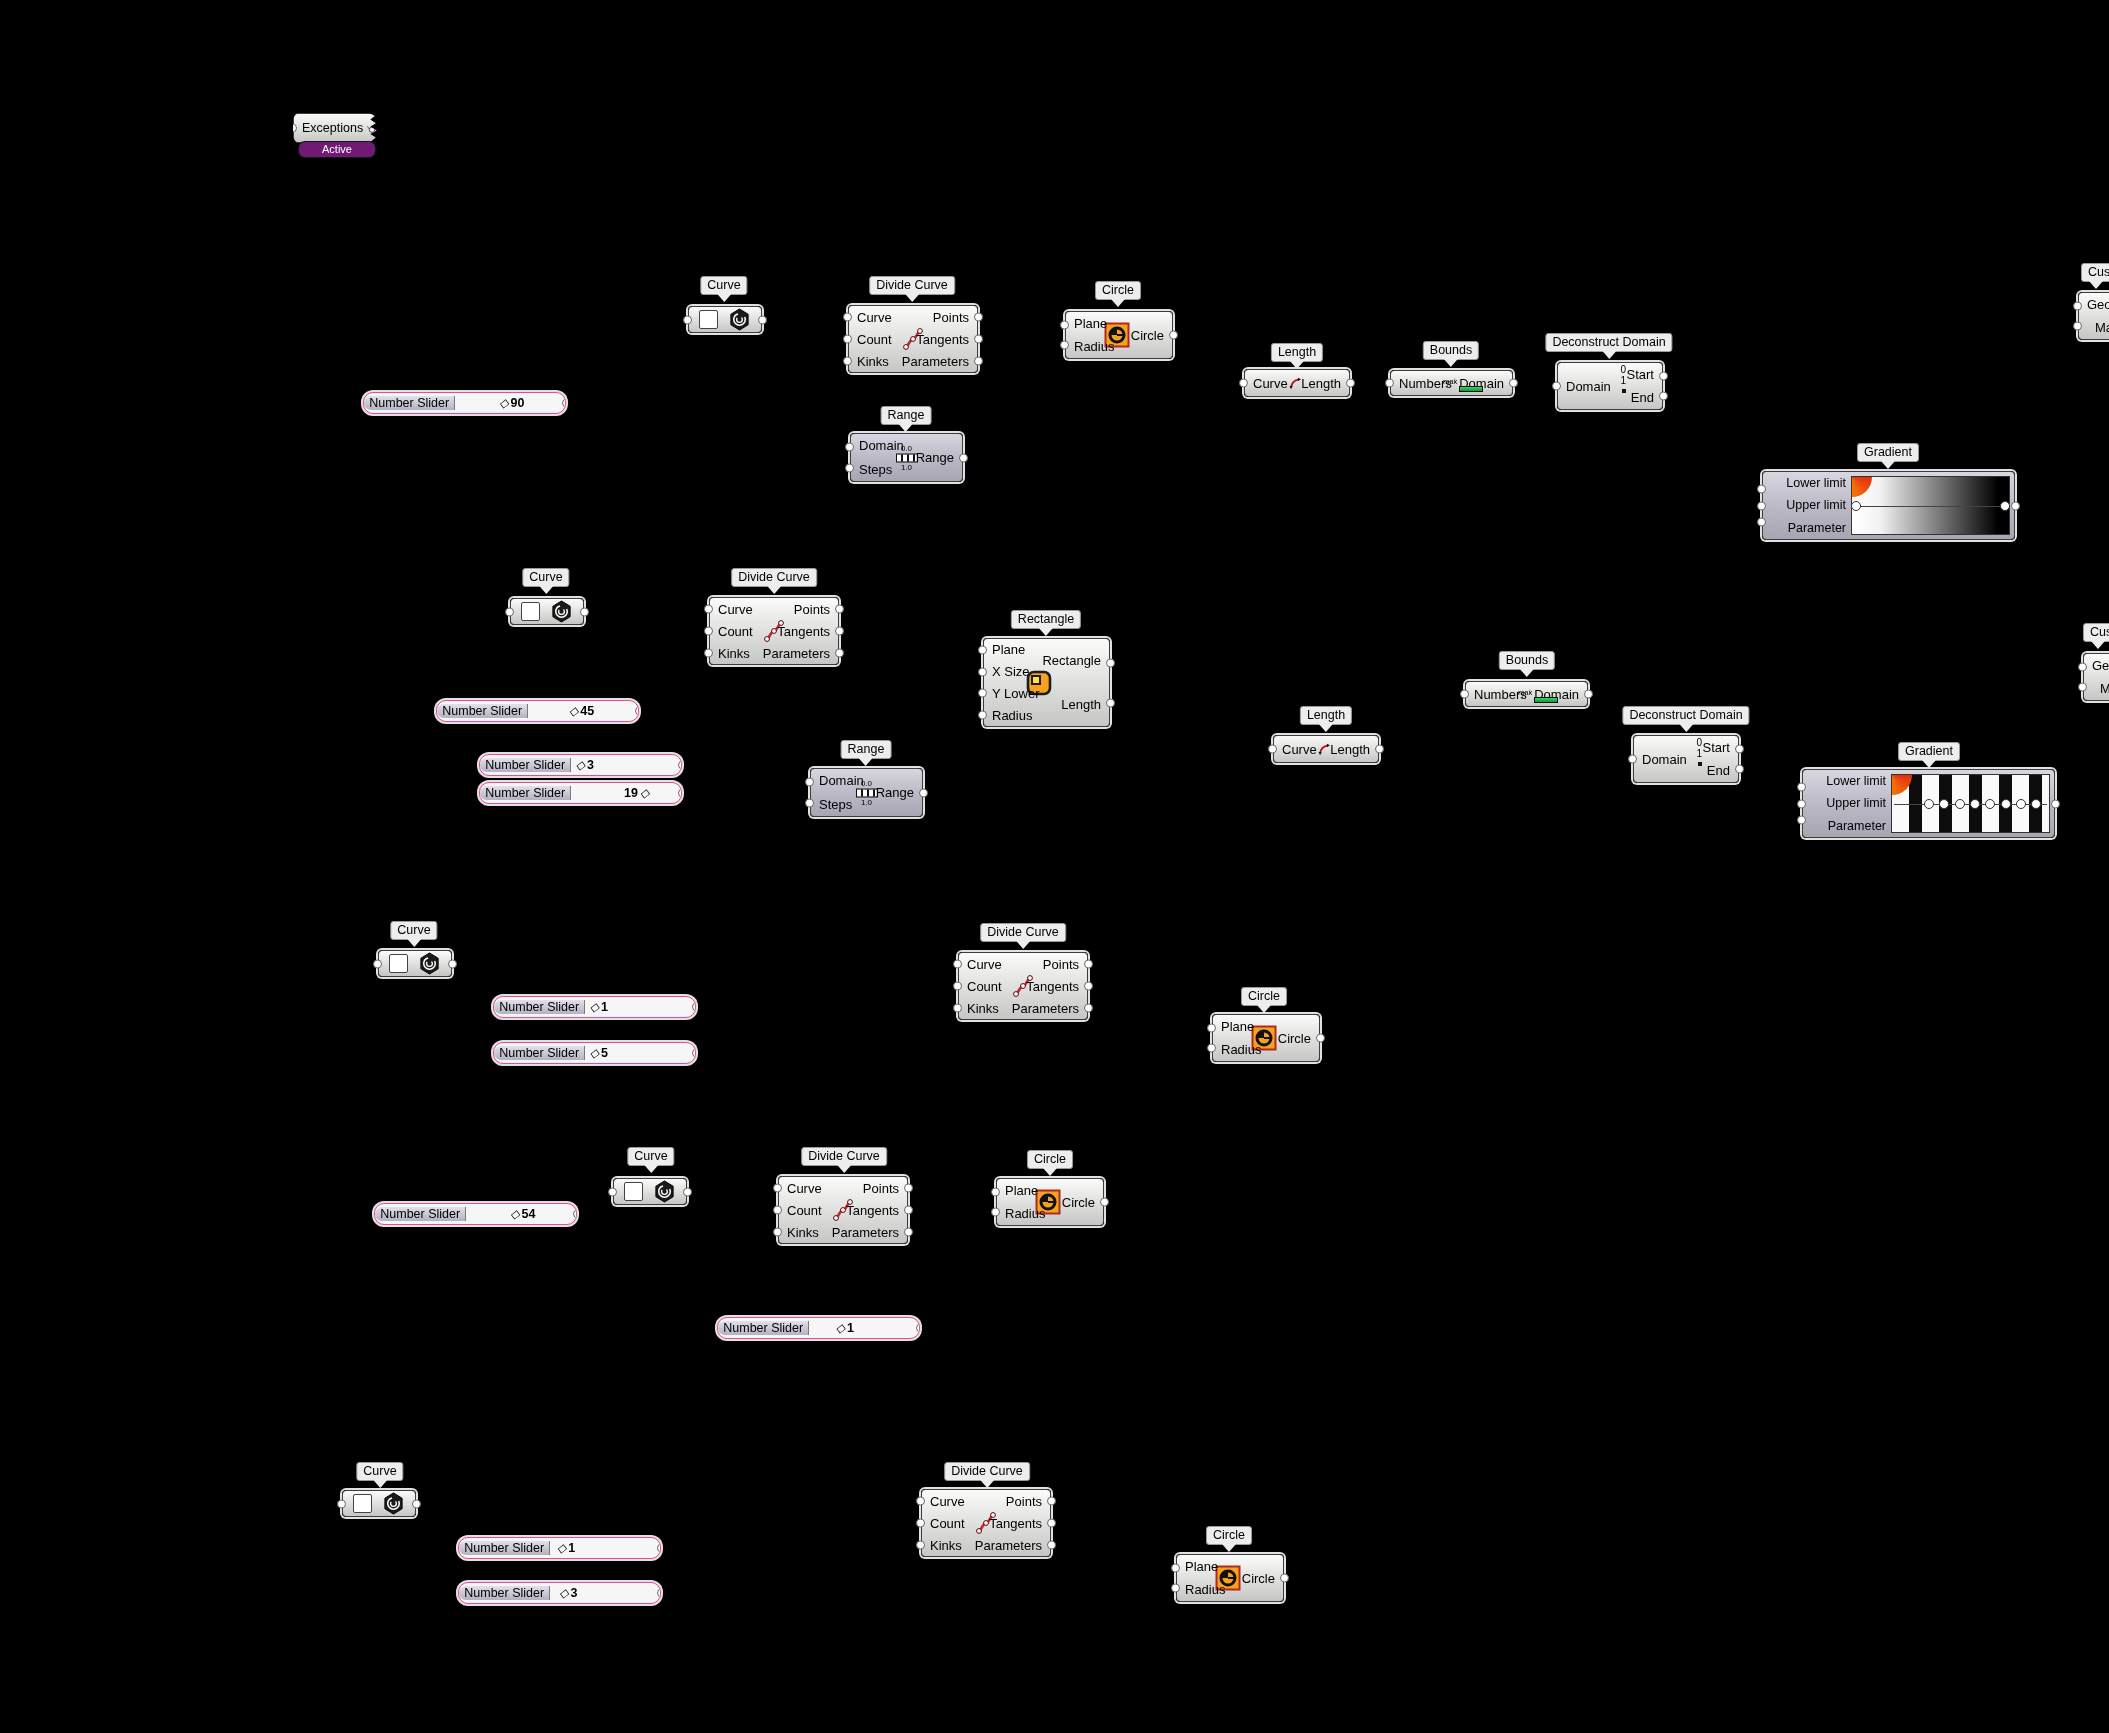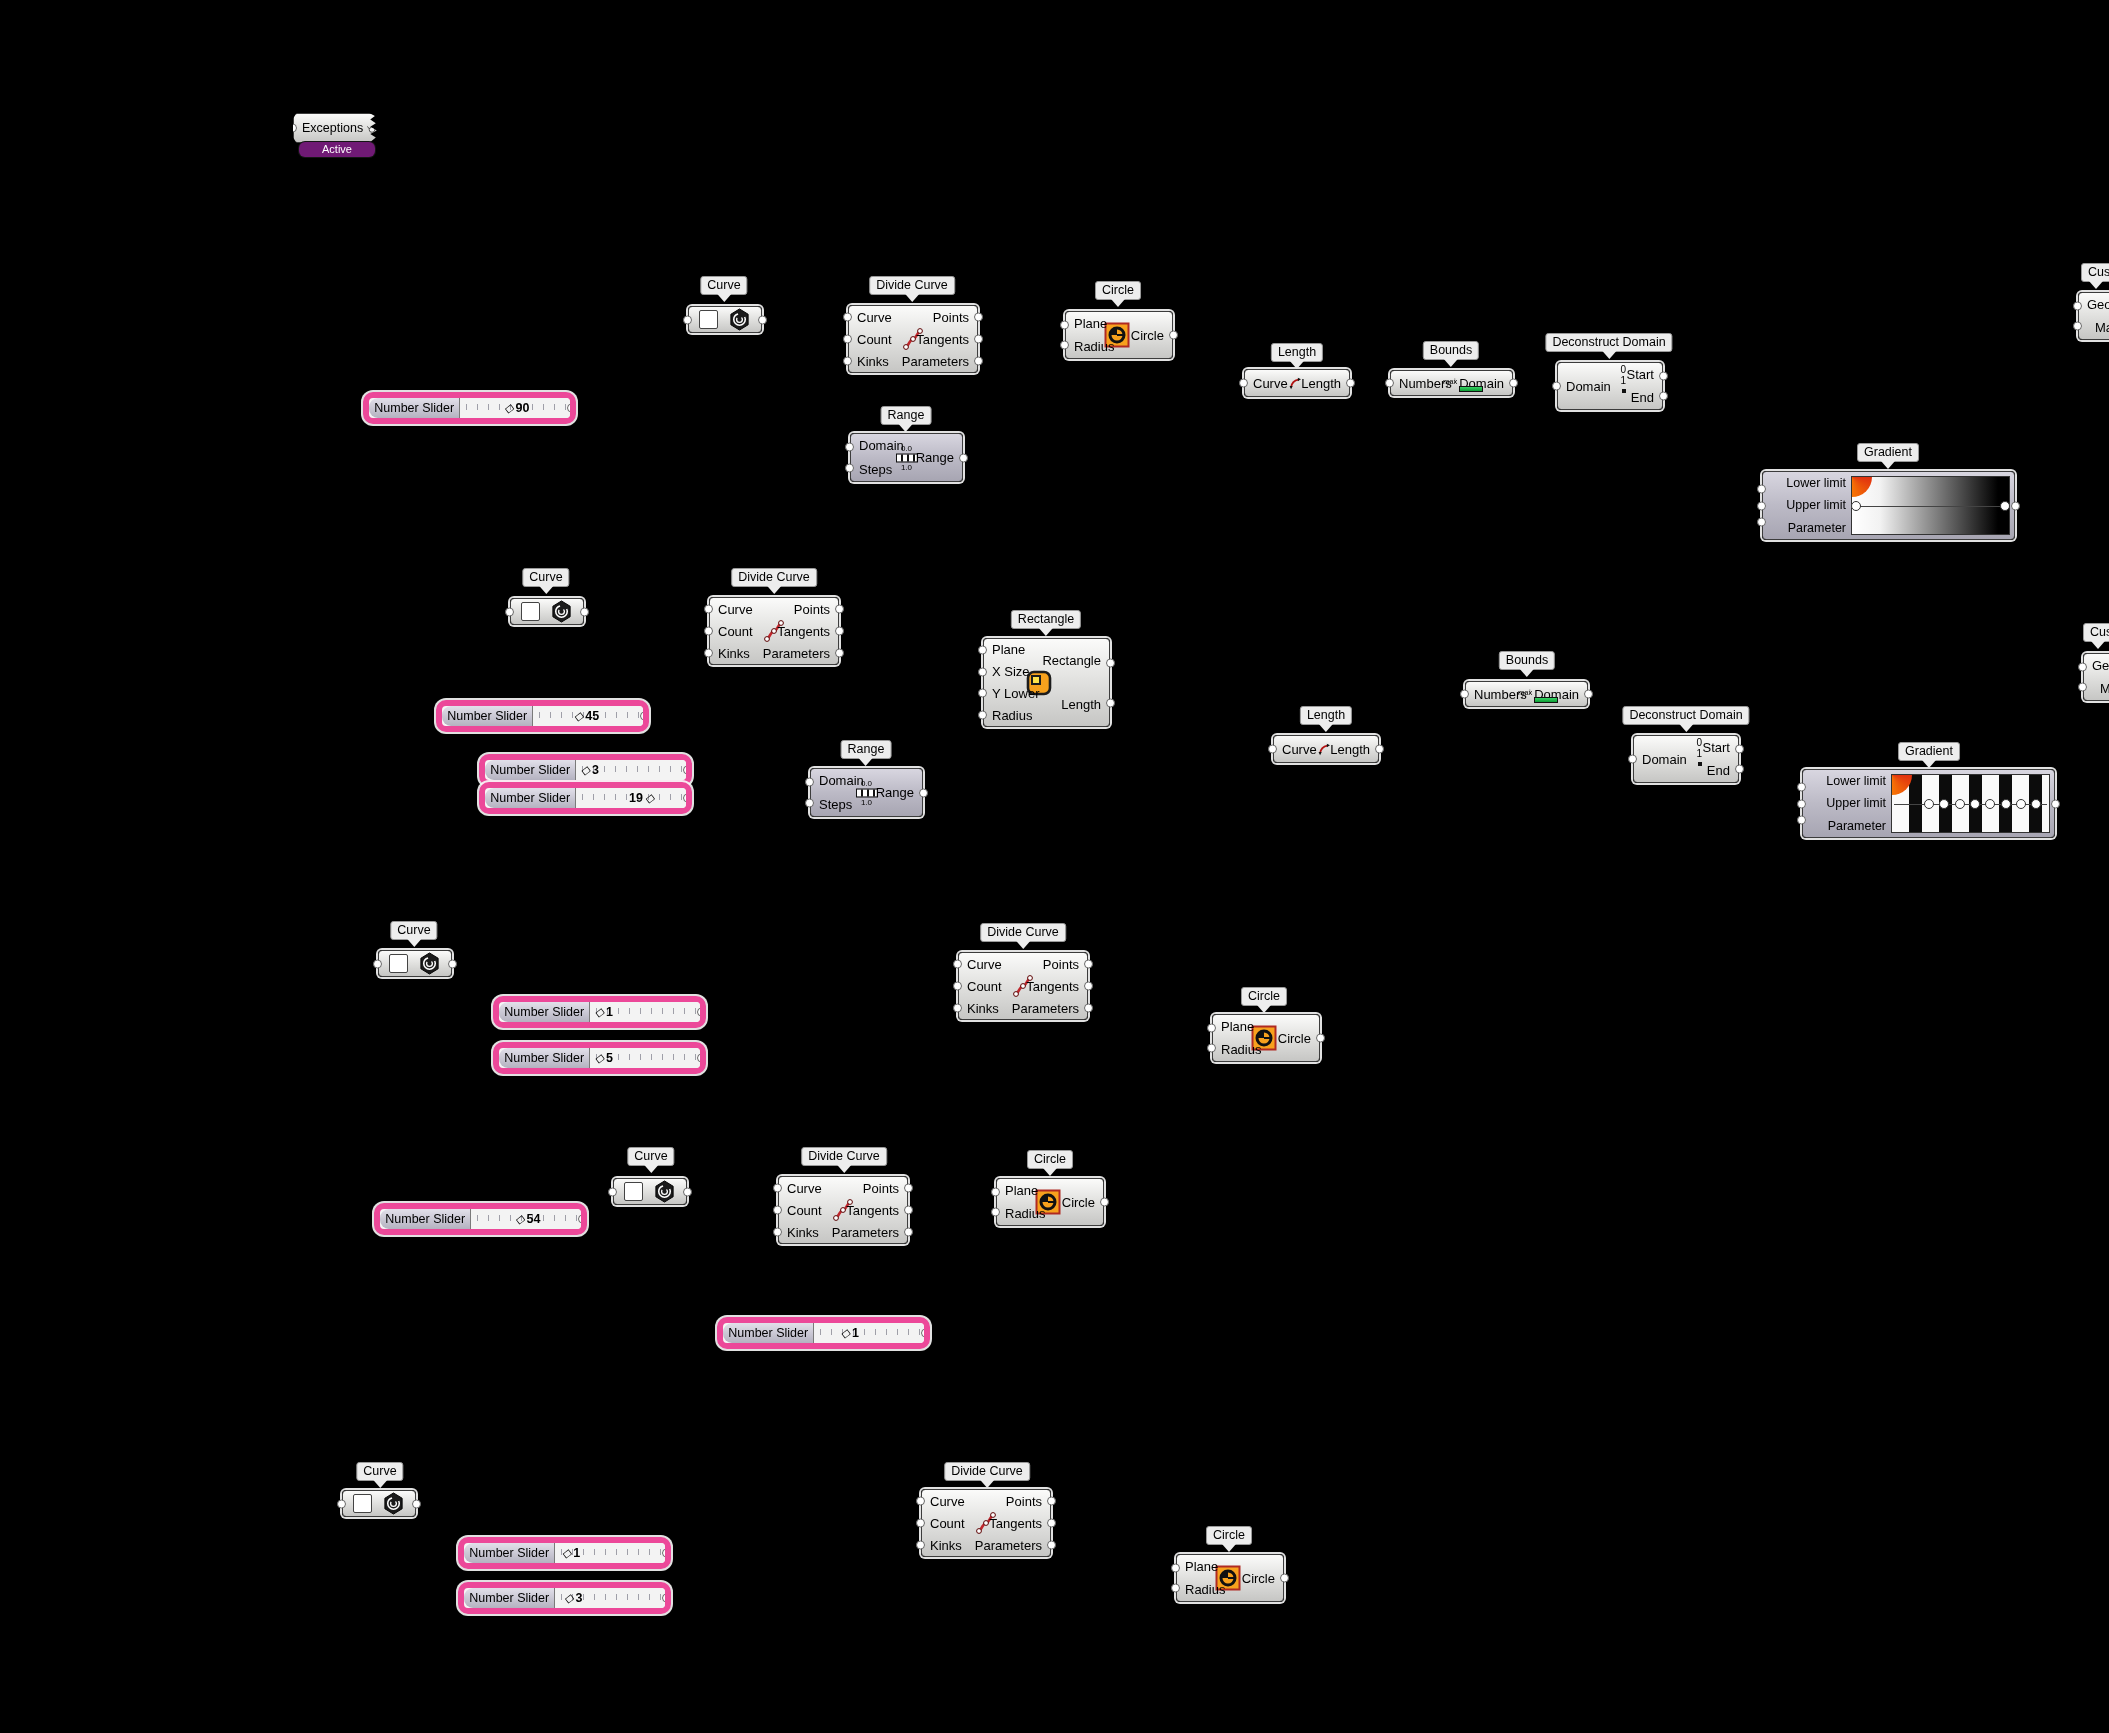--- a/index.html
+++ b/index.html
@@ -48,22 +48,22 @@
   .hex{display:block;}
 
   
   .nexc{width:92px;height:30px;display:flex;align-items:center;gap:4px;padding-left:8px;box-sizing:border-box;
         clip-path:polygon(4% 0,83% 0,89% 10%,84% 22%,90% 34%,84% 46%,91% 58%,84% 70%,90% 82%,85% 94%,80% 100%,4% 100%,0 82%,0 18%);}
   .nexc .plabel{font-size:12.5px;}
   .badge{position:absolute;background:#701a75;color:#fff;font-size:11px;padding:1px 7px 2px;border-radius:6px;
          box-shadow:0 0 0 1px #151515;z-index:2;}
 
   
-  .slider{position:absolute;width:201px;height:20px;background:#f6f6f6;border:6px solid #ec4899;border-radius:10px;
-          box-shadow:0 0 0 2px rgba(250,250,250,.9);display:flex;overflow:hidden;z-index:2;}
+  .slider{position:absolute;width:201px;height:20px;background:#f6f6f6;border:1px solid #ec4899;border-radius:10px;
+          box-shadow:0 0 0 2px rgba(250,250,250,.9);display:flex;overflow:hidden;z-index:2;align-items:center;}
   .slabel{width:45%;background:linear-gradient(180deg,#e2e0ea,#b4b2c0);border-right:1px solid #7a7a7a;
           display:flex;align-items:center;justify-content:center;font-size:12.5px;color:#000;border-radius:9px 0 0 9px;}
   .strack{position:relative;flex:1;background-color:#f3f3f3;
           background-image:repeating-linear-gradient(90deg,#9f9fa8 0 1px,transparent 1px 11px);
           background-size:92% 6px;background-repeat:no-repeat;background-position:6px 40%;}
   .handle{position:absolute;top:0;bottom:0;display:flex;align-items:center;gap:2px;font-size:12.5px;color:#000;}
   .handle .dg{font-size:12px;} .handle b{font-weight:bold;font-weight:600;}
   .handle.rev{flex-direction:row-reverse;}
 
   

